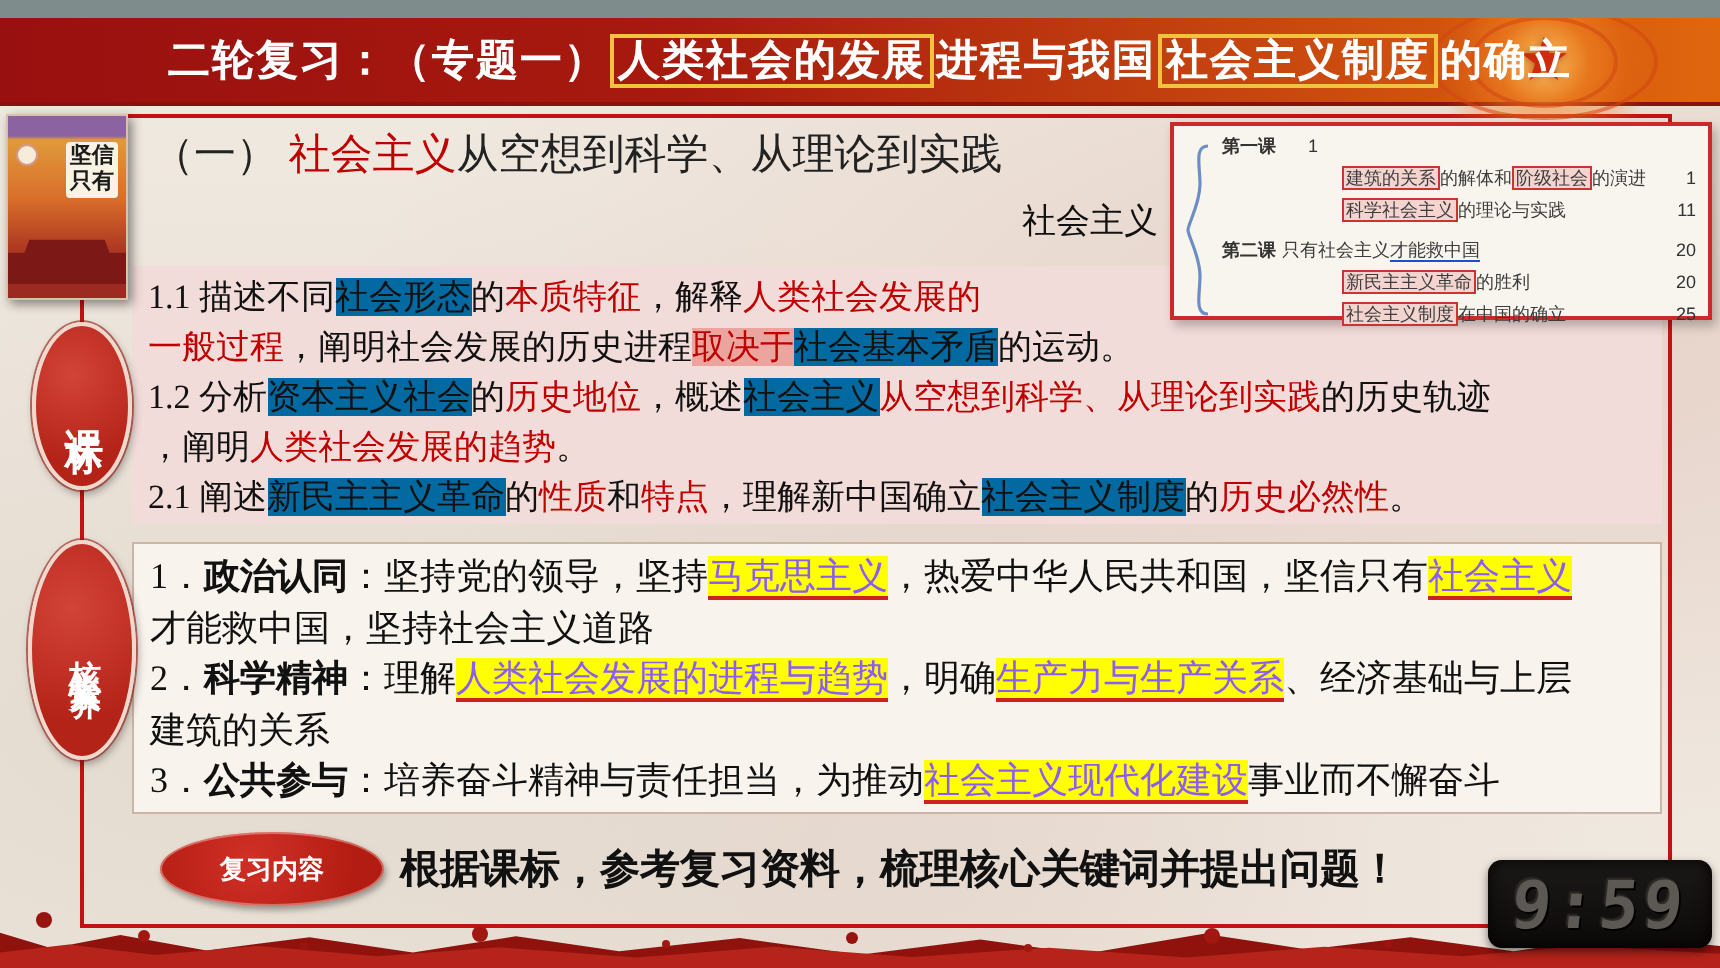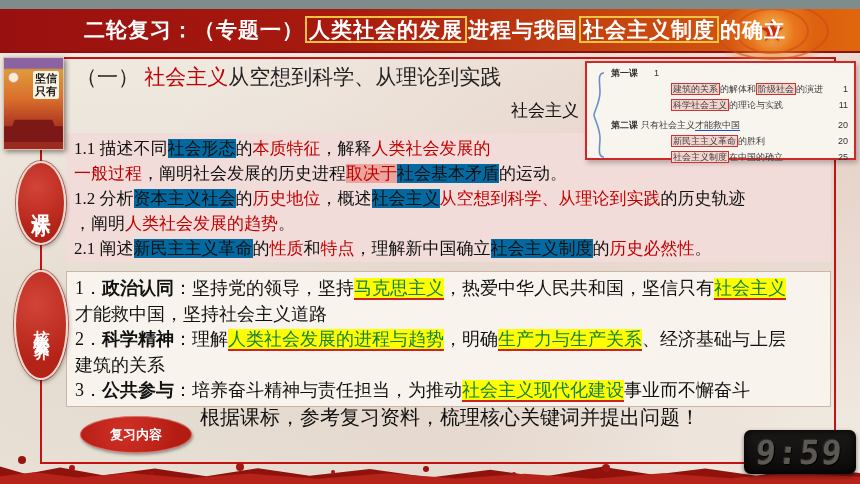--- a/index.html
+++ b/index.html
@@ -78,28 +78,28 @@
     background:#f2dcda;box-sizing:border-box;padding:3px 8px;font-size:17px;color:#111;}
   .kebiao .tline{line-height:25px;white-space:nowrap;}
   .sg-pink{background:#0369a1;}
   .sg-redpink{color:#c00000;background:#eca59e;}
   
   .suyang{position:absolute;left:66px;top:271px;width:765px;height:136px;z-index:2;
     background:#f8f3ec;border:1px solid #c9b6a8;box-sizing:border-box;
     padding:4px 8px;font-size:18px;color:#111;}
   .suyang .tline{line-height:25.5px;white-space:nowrap;}
   .sg-bold{font-weight:bold;font-family:"Liberation Sans",sans-serif;}
-  .sg-yellow{color:#15803d;background:#ffff00;border-bottom:2px solid #cc2222;}
+  .sg-yellow{color:#8b5cf6;background:#ffff00;border-bottom:2px solid #cc2222;}
   
   .review-badge{position:absolute;left:80px;top:416px;width:112px;height:37px;z-index:3;
     background:radial-gradient(circle at 40% 35%, #d03026, #b31c12 75%);
     border-radius:50%;display:flex;align-items:center;justify-content:center;
     color:#fff;font-weight:bold;font-size:13px;font-family:"Liberation Sans",sans-serif;
     box-shadow:1px 2px 3px rgba(0,0,0,.35), inset 0 0 0 1px rgba(255,220,210,.4);}
-  .review-text{position:absolute;left:200px;top:404px;font-size:20px;font-weight:normal;
+  .review-text{position:absolute;left:200px;top:421px;font-size:20px;font-weight:bold;
     color:#111;white-space:nowrap;z-index:3;}
   
   .clock{position:absolute;left:744px;top:430px;width:112px;height:44px;z-index:8;
     background:linear-gradient(180deg,#1c1a18,#0b0a09);border-radius:7px;
     box-shadow:inset 0 0 8px #000, 0 2px 4px rgba(0,0,0,.5);
     display:flex;align-items:center;justify-content:center;}
   .clock-time{font-family:"DejaVu Sans Mono",monospace;font-weight:bold;font-size:33px;
     color:#5c5954;letter-spacing:2px;transform:skewX(-6deg);
     text-shadow:1px 1px 0 #000, -1px -1px 1px #332f2b;}
   

